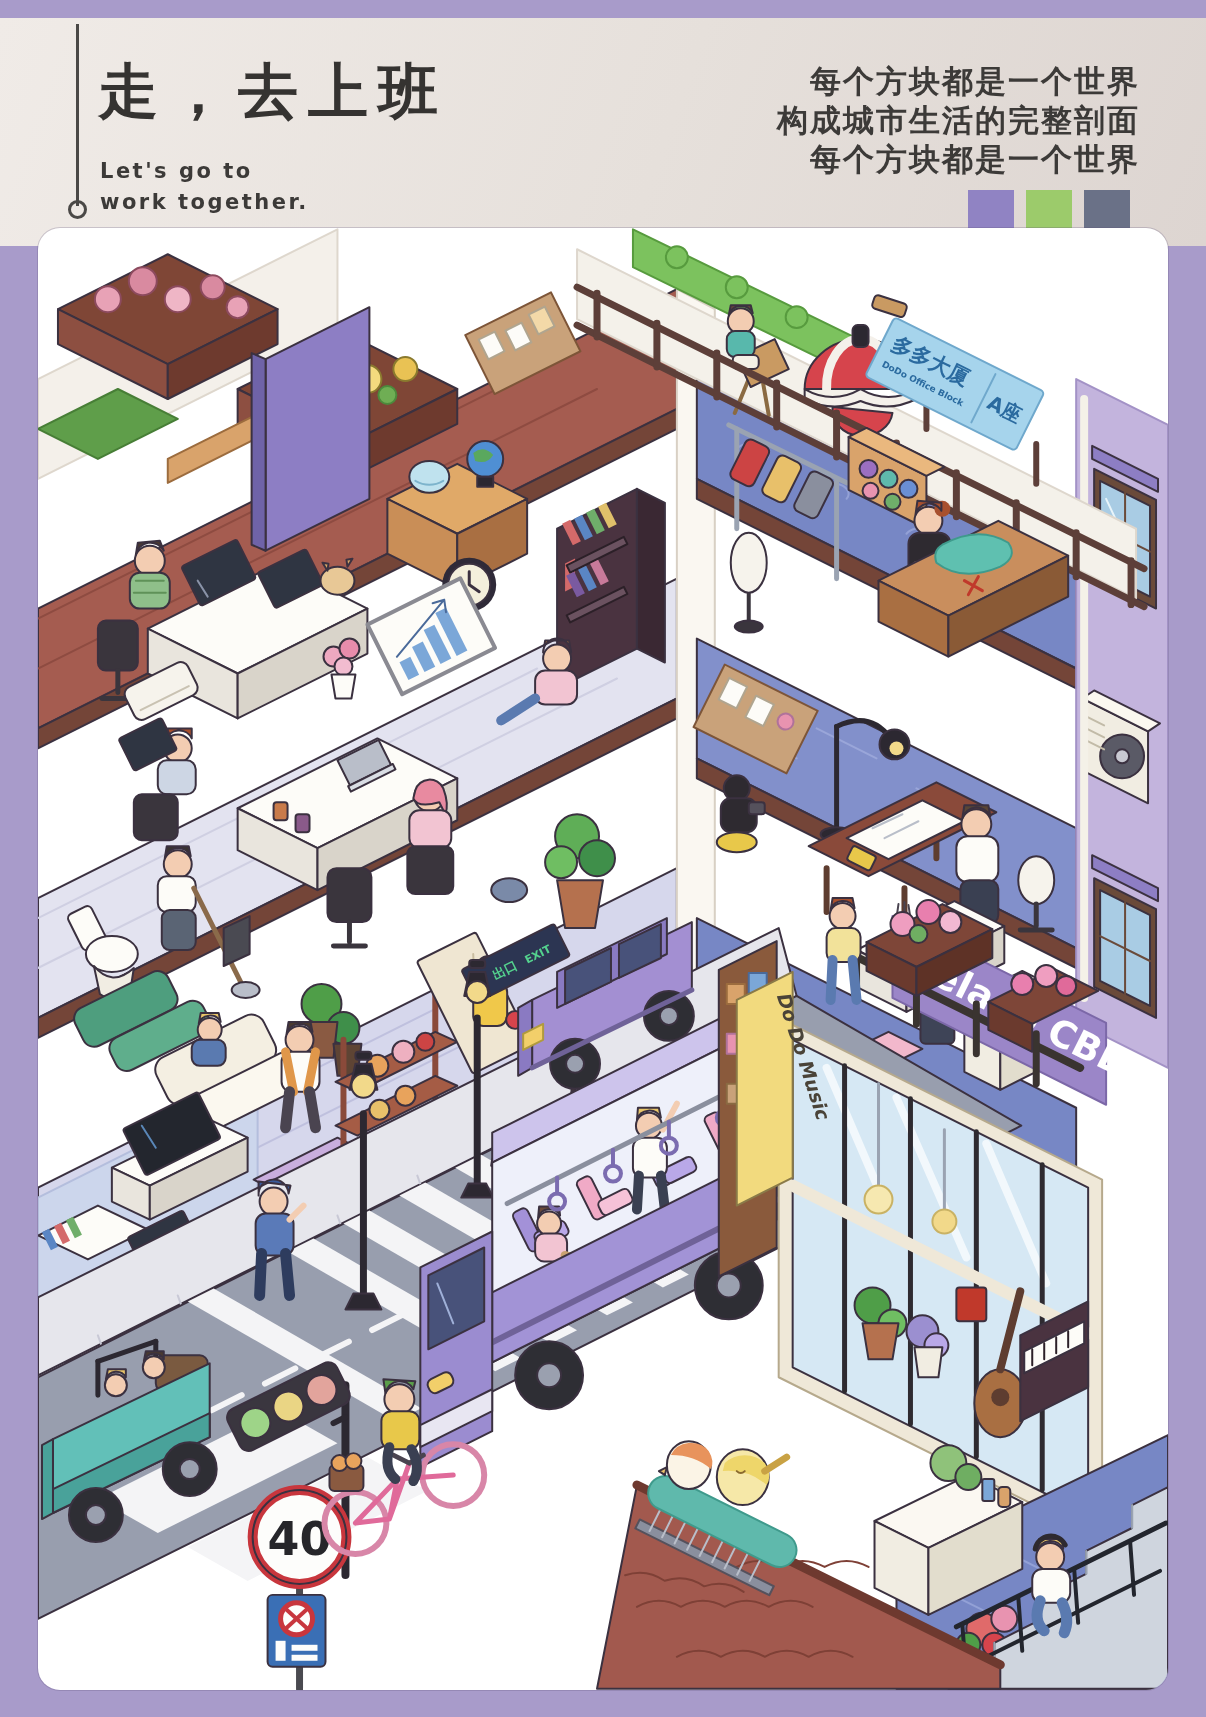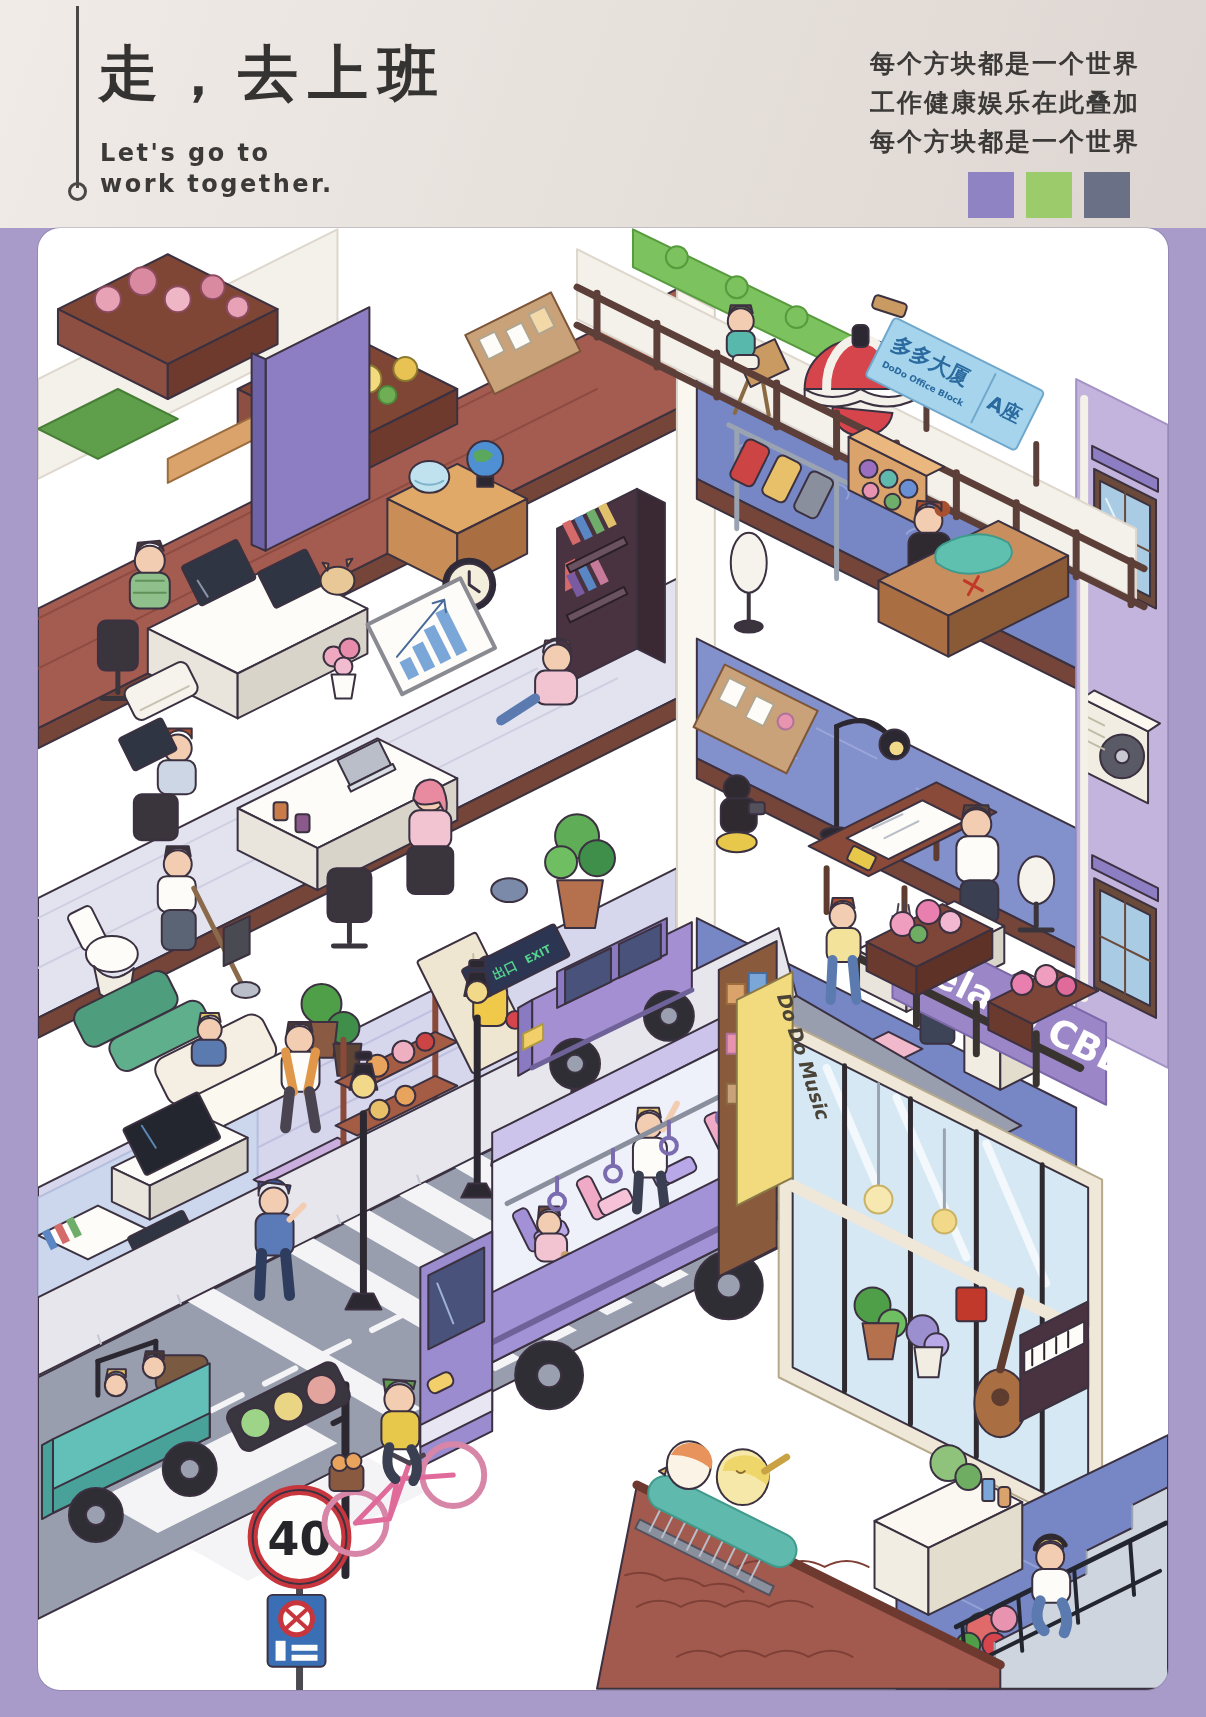--- a/index.html
+++ b/index.html
@@ -1,45 +1,45 @@
 <!DOCTYPE html>
 <html><head>
 <meta charset="utf-8">
 <style>
   html,body{margin:0;padding:0;}
   body{font-family:"DejaVu Sans","Liberation Sans",sans-serif;background:#a89bca;}
   .page{position:relative;width:1206px;height:1717px;background:#a89bca;overflow:hidden;}
-  .header{position:absolute;left:0;top:0;width:1206px;height:228px;
+  .header{position:absolute;left:0;top:18px;width:1206px;height:228px;
     background:linear-gradient(110deg,#f0ebe7 0%,#e6e0db 55%,#ddd5d1 100%);}
   .title-rule{position:absolute;left:76px;top:6px;width:3px;height:182px;background:#4a4846;}
   .title-dot{position:absolute;left:68px;top:182px;width:13px;height:13px;border:3px solid #4a4846;border-radius:50%;background:transparent;}
   .title{position:absolute;left:98px;top:34px;font-size:60px;font-weight:bold;color:#353331;letter-spacing:10px;}
-  .subtitle{position:absolute;left:100px;top:138px;font-size:24px;font-weight:bold;color:#3c3a38;letter-spacing:2.5px;line-height:31px;}
-  .tagline{position:absolute;right:66px;top:44px;text-align:right;font-size:25px;font-weight:bold;color:#3c3a38;line-height:39px;letter-spacing:2px;}
+  .subtitle{position:absolute;left:100px;top:138px;font-size:21px;font-weight:bold;color:#3c3a38;letter-spacing:2.5px;line-height:31px;}
+  .tagline{position:absolute;right:66px;top:44px;text-align:right;font-size:31px;font-weight:bold;color:#3c3a38;line-height:39px;letter-spacing:2px;}
   .swatches{position:absolute;right:76px;top:172px;display:flex;gap:12px;}
   .swatch{width:46px;height:46px;}
   .canvas{position:absolute;left:38px;top:228px;width:1130px;height:1462px;background:#ffffff;border-radius:22px;overflow:hidden;box-shadow:0 0 0 1px rgba(90,80,120,.25);}
   svg text{user-select:none;}
 </style>
 </head>
 <body>
 
 <div class="page">
 
   <div class="header">
     <div class="title-rule"></div>
     <div class="title-dot"></div>
     <div class="title">走，去上班</div>
     <div class="subtitle">
       <div>Let's go to</div>
       <div>work together.</div>
     </div>
     <div class="tagline">
       <div>每个方块都是一个世界</div>
-      <div>工作健康娱乐在此叠加</div>
+      <div>构成城市生活的完整剖面</div>
       <div>每个方块都是一个世界</div>
     </div>
     <div class="swatches">
       <div class="swatch" style="background-color: rgb(144, 131, 195);"></div>
       <div class="swatch" style="background-color: rgb(156, 203, 107);"></div>
       <div class="swatch" style="background-color: rgb(106, 113, 135);"></div>
     </div>
   </div>
 
   <div class="canvas">

